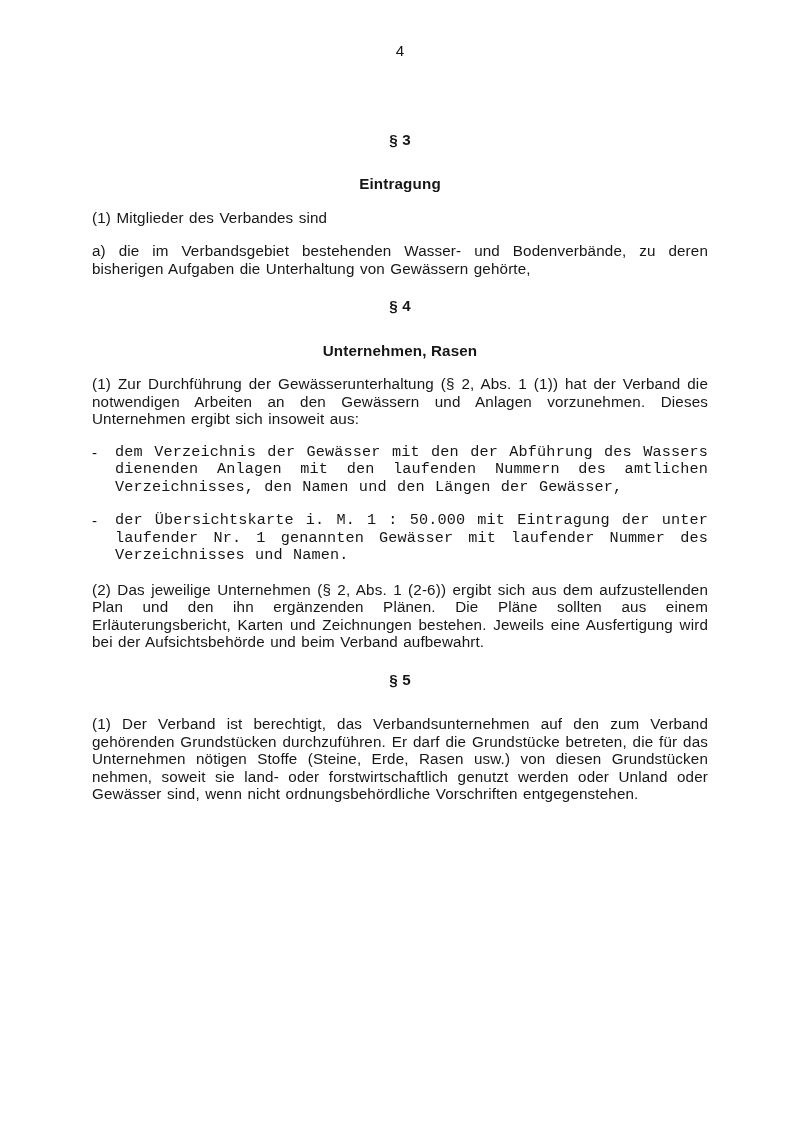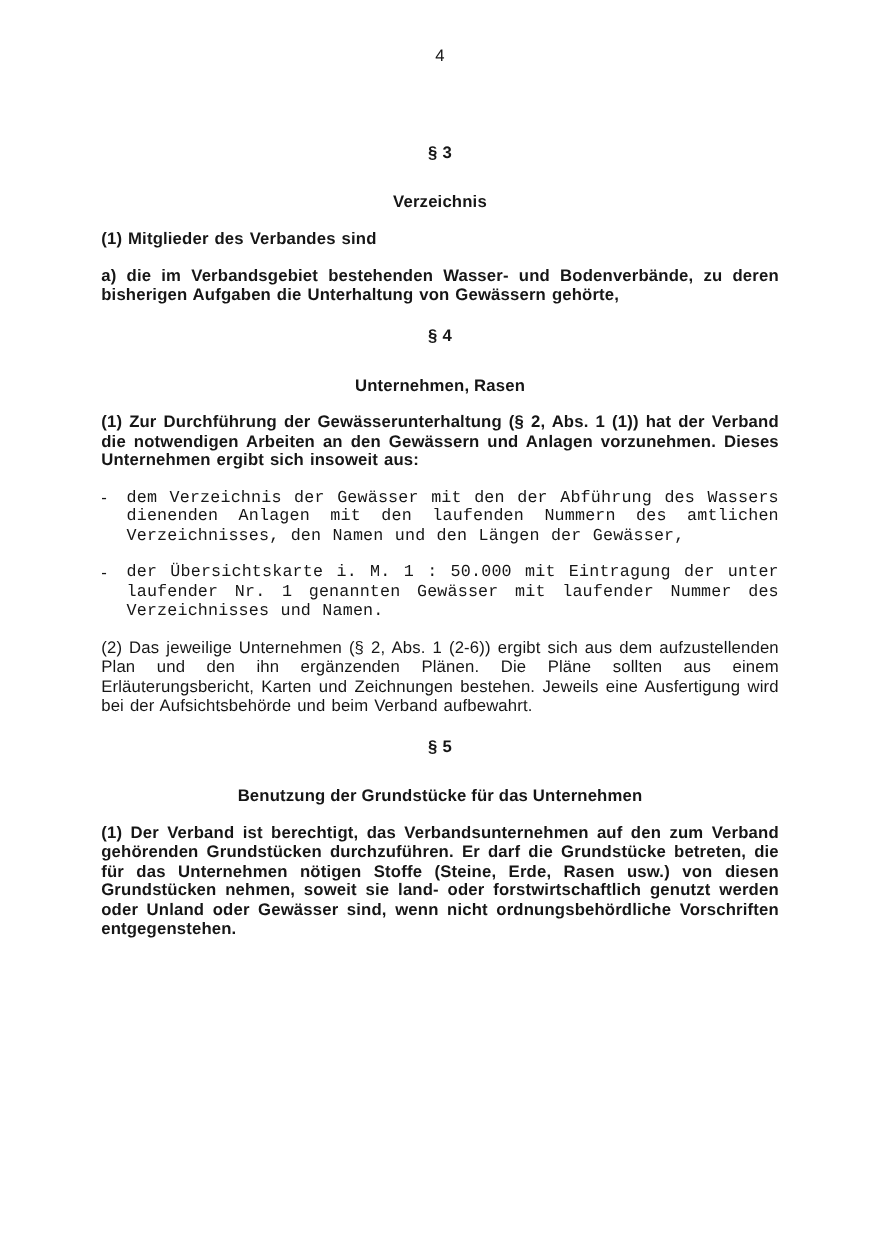--- a/index.html
+++ b/index.html
@@ -35,21 +35,20 @@
   }
   .section-title {
     text-align: center;
     font-weight: 700;
     margin: 0 0 16px 0;
   }
   .para {
     text-align: justify;
     margin: 0 0 16px 0;
     word-spacing: 1px;
-    font-weight: bold;
   }
   .para-block {
     margin: 0 0 16px 0;
   }
   .para-block .para-text {
     display: block;
     text-align: justify;
     word-spacing: 1px;
   }
   .ref-line {
@@ -72,21 +71,21 @@
 </style>
 </head>
 <body>
 
 <div class="page">
 
   <div class="page-number">4</div>
 
   <div>
     <div class="section-heading first">§ 3</div>
-    <div class="section-title">Verzeichnis</div>
+    <div class="section-title">Eintragung</div>
 
     <p class="para">(1) Mitglieder des Verbandes sind</p>
 
     <p class="para">a) die im Verbandsgebiet bestehenden Wasser- und Bodenverbände, zu deren bisherigen Aufgaben die Unterhaltung von Gewässern gehörte,</p>
 
 
 
   </div>
 
   <div>
@@ -105,19 +104,18 @@
       <span class="dash-text">der Übersichtskarte i. M. 1 : 50.000 mit Eintragung der unter laufender Nr. 1 genannten Gewässer mit laufender Nummer des Verzeichnisses und Namen.</span>
     </div>
 
     <div class="para-block">
       <span class="para-text">(2) Das jeweilige Unternehmen (§ 2, Abs. 1 (2-6)) ergibt sich aus dem aufzustellenden Plan und den ihn ergänzenden Plänen. Die Pläne sollten aus einem Erläuterungsbericht, Karten und Zeichnungen bestehen. Jeweils eine Ausfertigung wird bei der Aufsichtsbehörde und beim Verband aufbewahrt.</span>
     </div>
   </div>
 
   <div>
     <div class="section-heading">§ 5</div>
-    <div class="section-title">Benutzung der Grundstücke für das Unternehmen</div>
 
     <p class="para">(1) Der Verband ist berechtigt, das Verbandsunternehmen auf den zum Verband gehörenden Grundstücken durchzuführen. Er darf die Grundstücke betreten, die für das Unternehmen nötigen Stoffe (Steine, Erde, Rasen usw.) von diesen Grundstücken nehmen, soweit sie land- oder forstwirtschaftlich genutzt werden oder Unland oder Gewässer sind, wenn nicht ordnungsbehördliche Vorschriften entgegenstehen.</p>
 
   </div>
 
 </div>
 
 </body></html>

